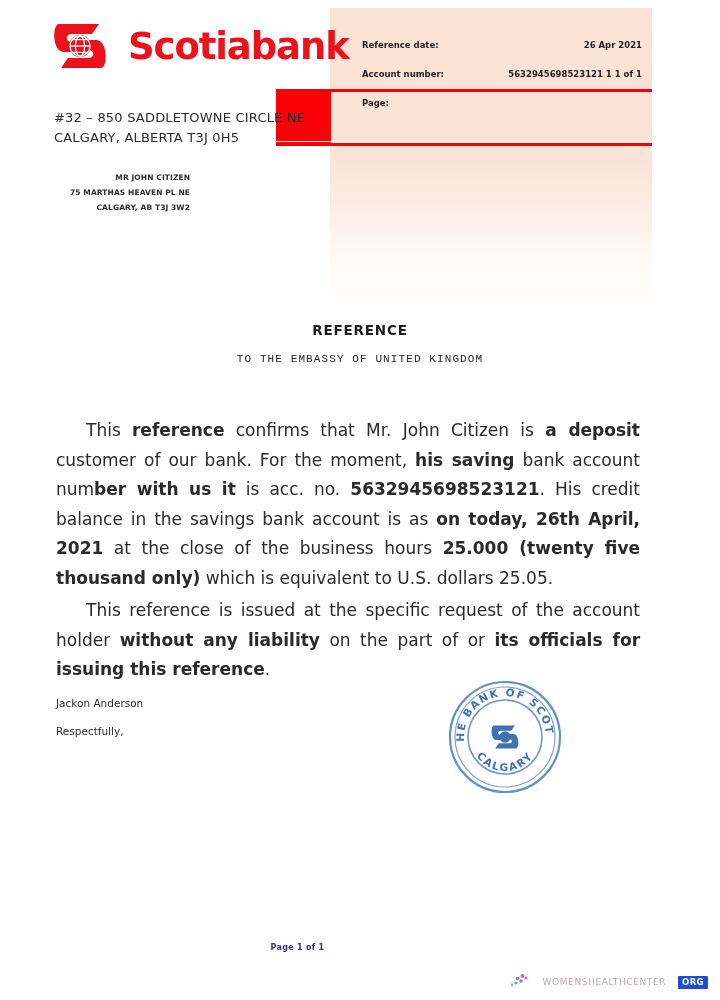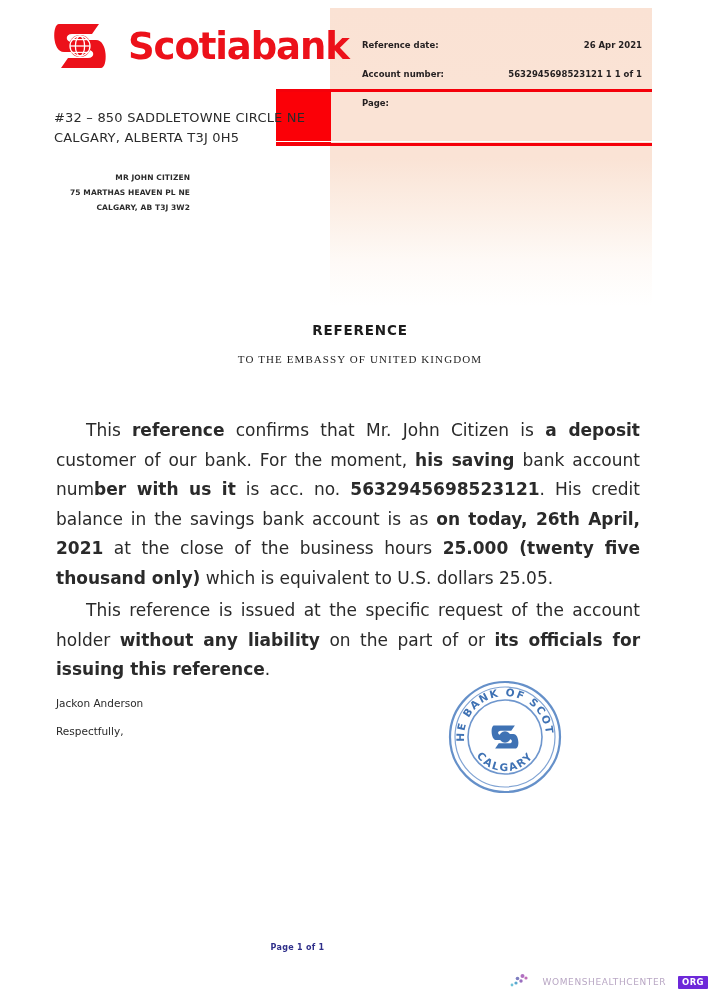--- a/index.html
+++ b/index.html
@@ -123,21 +123,21 @@
     font-family: "DejaVu Sans", sans-serif;
     font-weight: bold;
     font-size: 13.5px;
     letter-spacing: 0.8px;
     color: #1d1d1d;
   }
   .title-sub {
     position: absolute;
     left: 0; top: 353px; width: 720px;
     text-align: center;
-    font-family: Liberation Serif, serif;
+    font-family: Liberation Mono, monospace;
     font-size: 11px;
     letter-spacing: 1.1px;
     color: #1d1d1d;
   }
 
   
   .body-block { position: absolute; left: 56px; top: 416px; width: 584px; }
   .para {
     font-family: "DejaVu Sans", sans-serif;
     font-size: 17px;
@@ -187,21 +187,21 @@
     font-size: 9px;
     letter-spacing: 0.6px;
     color: #b9a7c4;
   }
   .wm-badge {
     font-family: "DejaVu Sans", sans-serif;
     font-size: 8.5px;
     font-weight: bold;
     letter-spacing: 0.4px;
     color: #ffffff;
-    background: #6d28d9;
+    background: #1d4ed8;
     padding: 1.5px 4px;
     border-radius: 1px;
   }
 </style>
 </head>
 <body>
 
 <div id="doc-header">
 
   <div class="beige-panel"></div>

